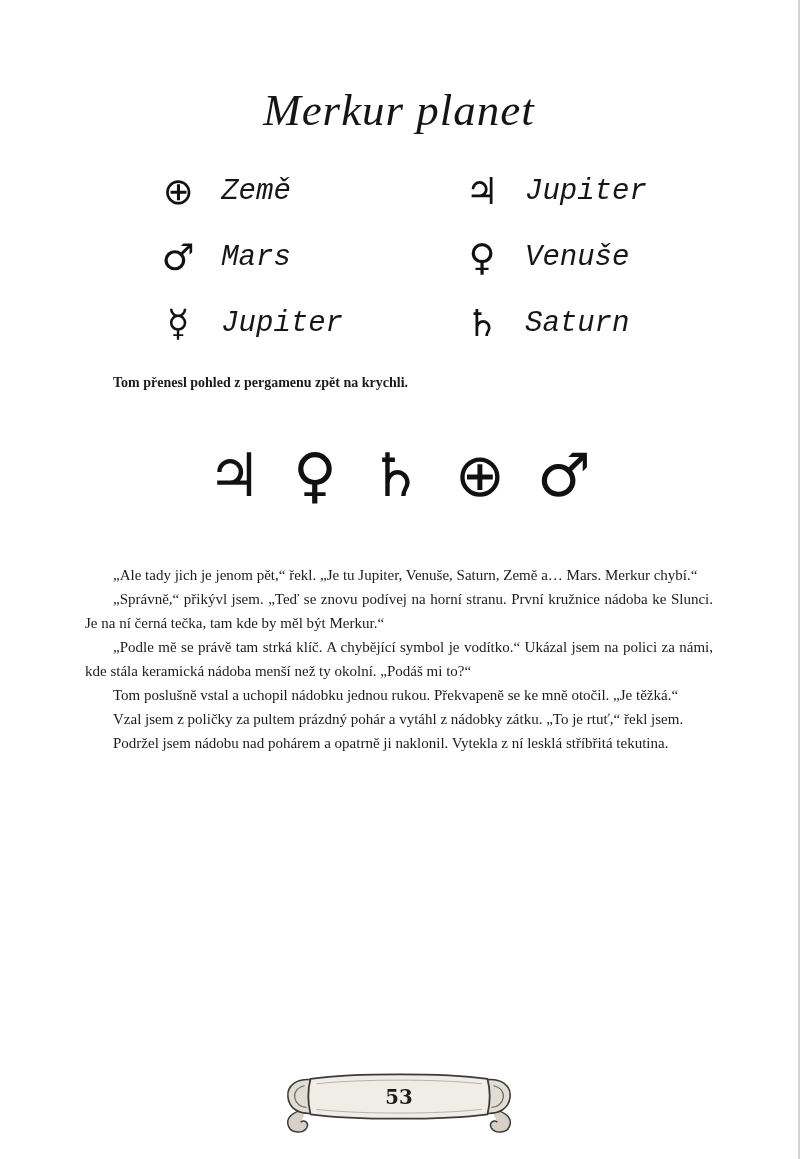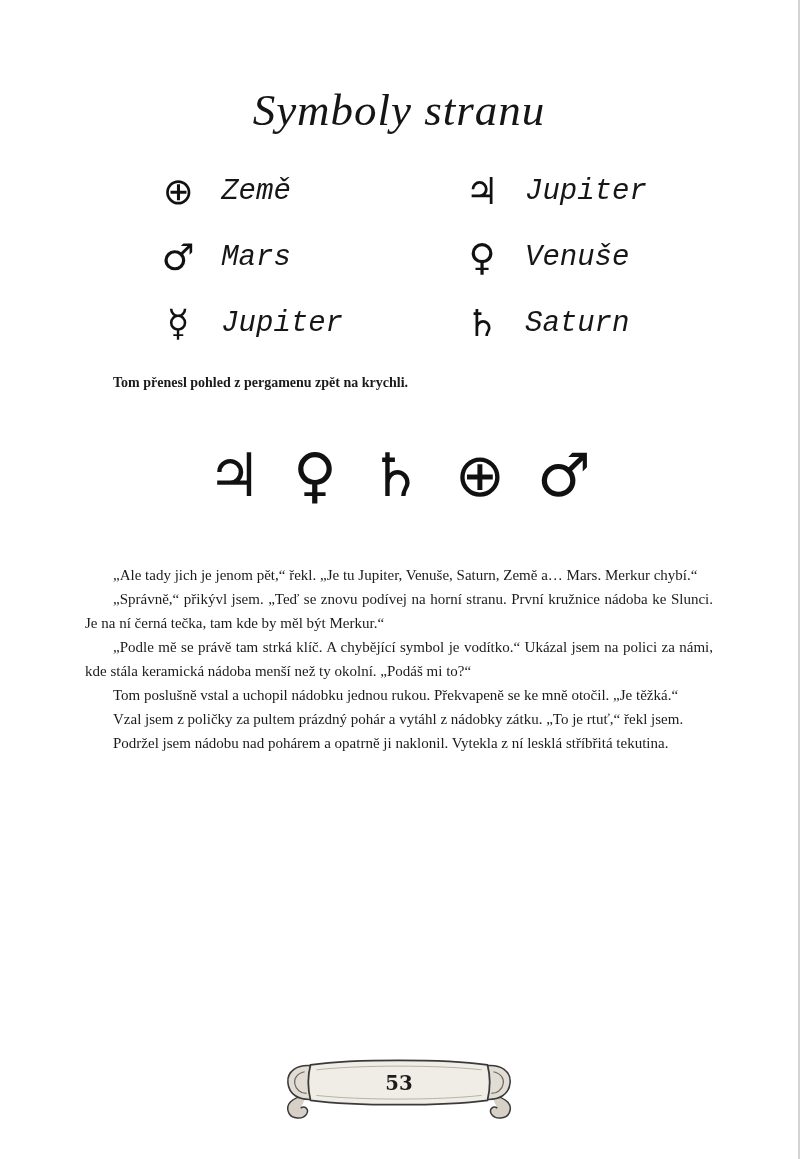--- a/index.html
+++ b/index.html
@@ -77,33 +77,33 @@
     font-size: 15px;
     line-height: 1.6;
     text-align: justify;
     hyphens: auto;
   }
   .story p { text-indent: 28px; }
   .footer-scroll {
     position: absolute;
     left: 50%;
     transform: translateX(-50%);
-    bottom: 30px;
+    bottom: 16px;
   }
   .scroll-text {
     font-family: "DejaVu Serif", serif;
     font-weight: bold;
   }
 </style>
 </head>
 <body>
 
 <div class="page">
 
-  <h1 class="title">Symboly stranu</h1>
+  <h1 class="title">Merkur planet</h1>
 
   <div class="symbol-table">
     <div class="symbol-col">
       <div class="symbol-row">
         <span class="glyph">⊕</span>
         <span class="glabel">Země</span>
       </div>
       <div class="symbol-row">
         <span class="glyph">♂</span>
         <span class="glabel">Mars</span>

